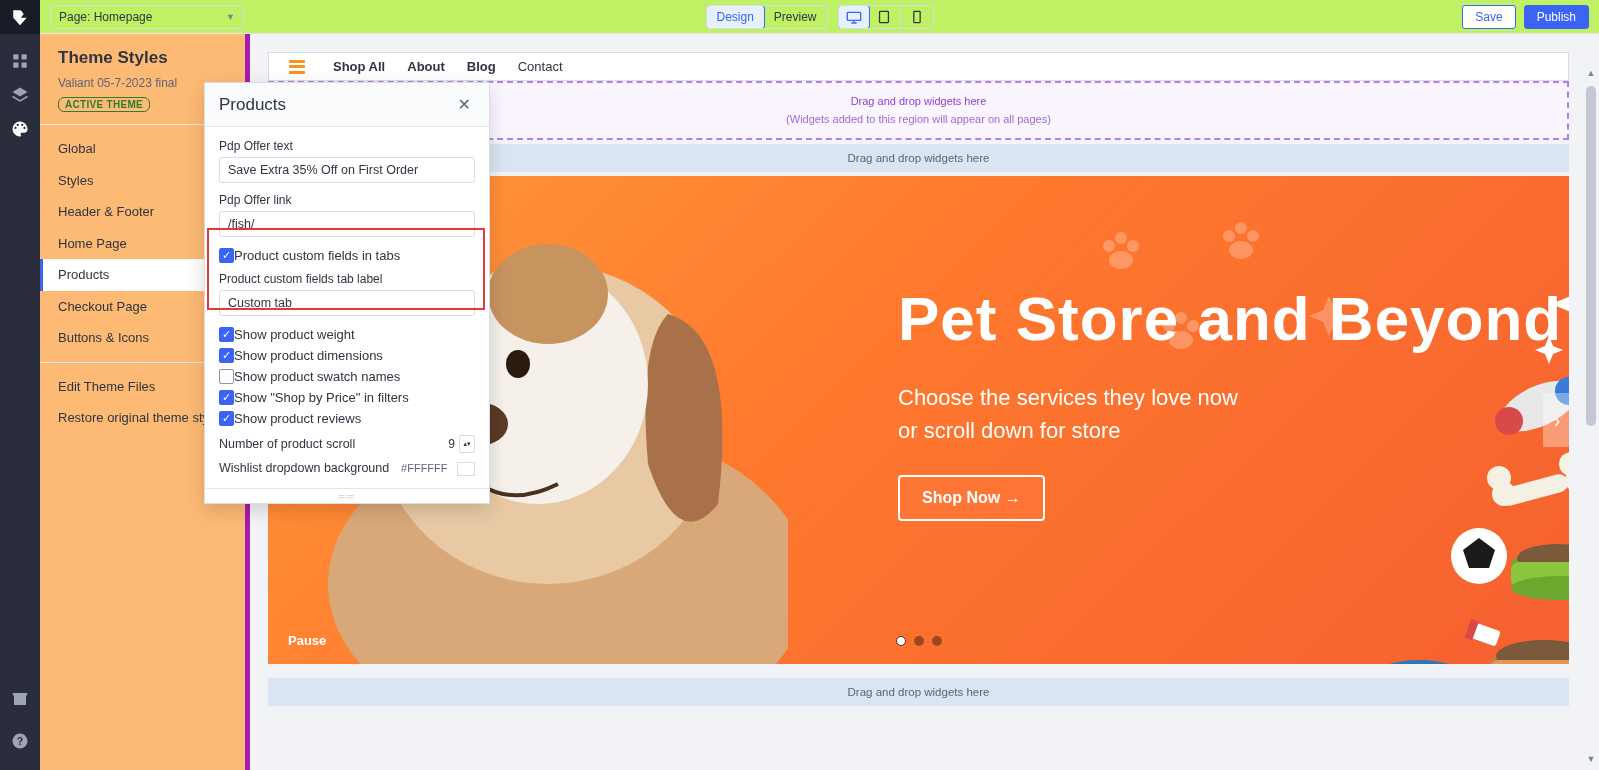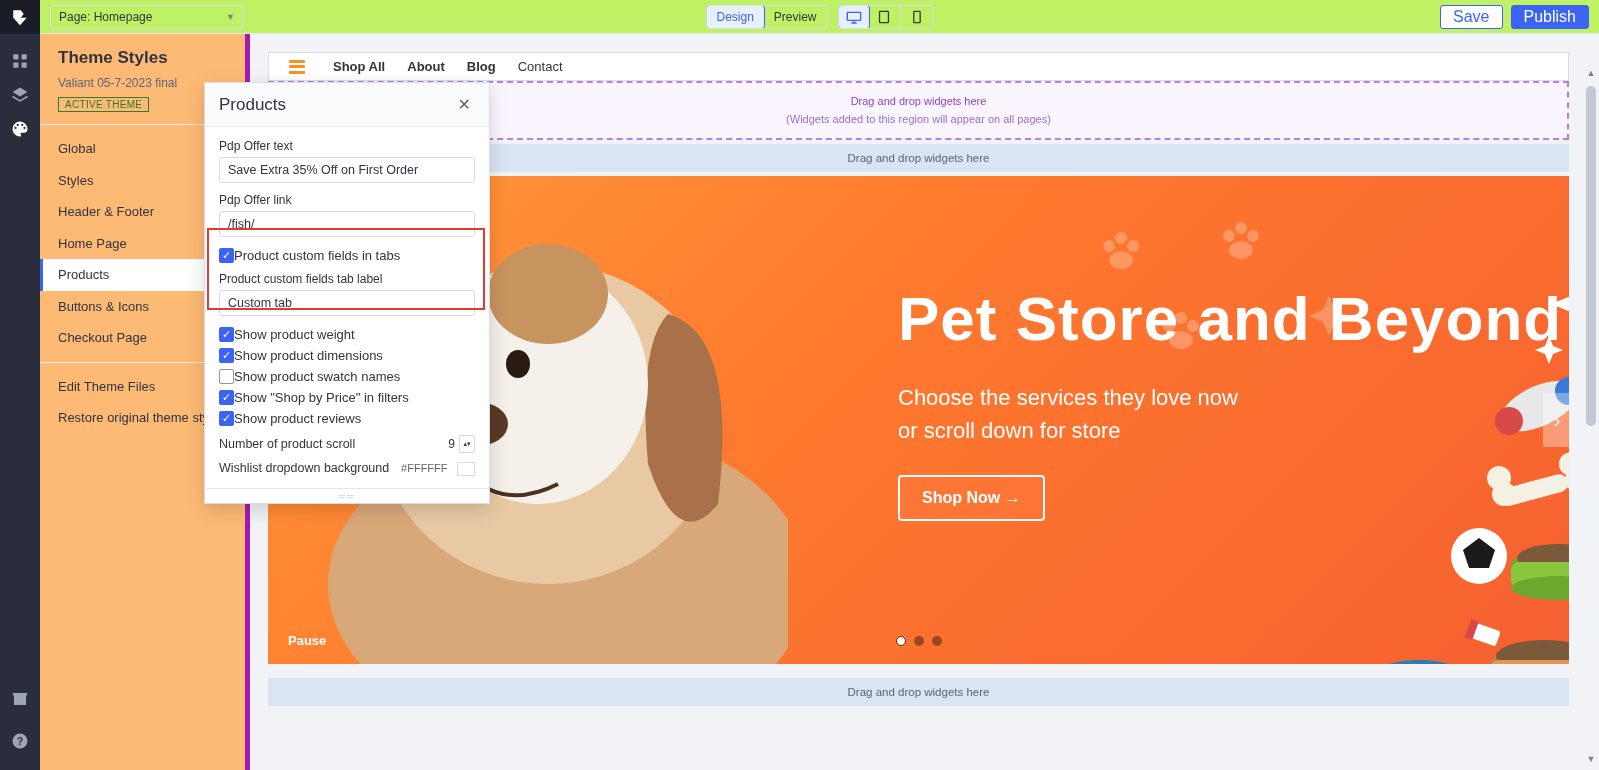--- a/index.html
+++ b/index.html
@@ -17,30 +17,30 @@
     .page-selector { display: flex; align-items: center; border: 1px solid #d9dce3; border-radius: 3px; height: 24px; padding: 0 8px; width: 194px; justify-content: space-between; font-size: 12px; cursor: pointer; }
     .top-bar .center { position: absolute; left: 50%; transform: translateX(-50%); display: flex; align-items: center; gap: 10px; }
     .mode-switch { display: flex; border: 1px solid #d9dce3; border-radius: 3px; overflow: hidden; height: 24px; }
     .mode-switch .mode-btn { padding: 0 10px; font-size: 12px; display: flex; align-items: center; cursor: pointer; }
     .mode-switch .mode-btn.active { background: #e6f0ff; color: #3c64f4; border: 1px solid #3c64f4; border-radius: 3px; margin: -1px; }
     .device-switch { display: flex; border: 1px solid #d9dce3; border-radius: 3px; overflow: hidden; height: 24px; }
     .device-btn { width: 32px; display: flex; align-items: center; justify-content: center; border-right: 1px solid #d9dce3; cursor: pointer; font-size: 15px; }
     .device-btn:last-child { border-right: none; }
     .device-btn.active { background: #e6f0ff; border: 1px solid #3c64f4; border-radius: 3px; margin: -1px; }
     .top-bar .right { margin-left: auto; display: flex; gap: 8px; }
-    .btn { height: 24px; padding: 0 12px; border-radius: 3px; font-size: 16px; display: flex; align-items: center; cursor: pointer; }
+    .btn { height: 24px; padding: 0 12px; border-radius: 3px; font-size: 12px; display: flex; align-items: center; cursor: pointer; }
     .btn-outline { border: 1px solid #3c64f4; color: #3c64f4; background: #fff; }
     .btn-primary { background: #3c64f4; color: #fff; border: 1px solid #3c64f4; }
     
     
     .left-col { position: absolute; left: 40px; top: 34px; width: 210px; bottom: 0; background: #fdba74; border-right: 5px solid #a21caf; }
     .theme-header { padding: 14px 18px 12px; border-bottom: 1px solid #e5e7eb; }
     .theme-header h2 { font-size: 17px; font-weight: 600; color: #313440; margin-bottom: 8px; }
     .theme-sub { font-size: 12px; color: #5e637a; margin-bottom: 6px; }
-    .active-badge { display: inline-block; font-size: 10px; color: #2e7d32; border: 1px solid #2e7d32; padding: 1px 6px; border-radius: 0; letter-spacing: 0.3px; }
+    .active-badge { display: inline-block; font-size: 10px; color: #2e7d32; border: 1px solid #2e7d32; padding: 1px 6px; border-radius: 6px; letter-spacing: 0.3px; font-weight: bold; }
     .menu-list { padding: 8px 0; }
     .menu-item { padding: 6px 18px; font-size: 13px; color: #313440; cursor: pointer; line-height: 1.5; }
     .menu-item.selected { border-left: 3px solid #3c64f4; padding-left: 15px; background: #fff; }
     .menu-divider { height: 1px; background: #e5e7eb; margin: 8px 0; }
     
     
     .settings-panel { position: absolute; left: 204px; top: 82px; width: 286px; background: #fff; border: 1px solid #d9dce3; box-shadow: 0 6px 18px rgba(0,0,0,0.15); z-index: 50; }
     .settings-head { display: flex; align-items: center; justify-content: space-between; padding: 10px 14px; border-bottom: 1px solid #e5e7eb; background: #fafbfc; }
     .settings-head h3 { font-size: 17px; font-weight: 500; }
     .close-x { font-size: 16px; color: #5e637a; cursor: pointer; padding: 2px 4px; }
@@ -173,22 +173,22 @@
     <h2>Theme Styles</h2>
     <div class="theme-sub">Valiant 05-7-2023 final</div>
     <span class="active-badge">ACTIVE THEME</span>
   </div>
   <div class="menu-list">
     <div class="menu-item">Global</div>
     <div class="menu-item">Styles</div>
     <div class="menu-item">Header &amp; Footer</div>
     <div class="menu-item">Home Page</div>
     <div class="menu-item selected">Products</div>
+    <div class="menu-item">Checkout Page</div>
     <div class="menu-item">Buttons &amp; Icons</div>
-    <div class="menu-item">Checkout Page</div>
     <div class="menu-divider"></div>
     <div class="menu-item">Edit Theme Files</div>
     <div class="menu-item" style="white-space:nowrap;overflow:hidden;">Restore original theme styles</div>
   </div>
 </div>
 
 <div class="settings-panel">
   <div class="settings-head">
     <h3>Products</h3>
     <span class="close-x">✕</span>

